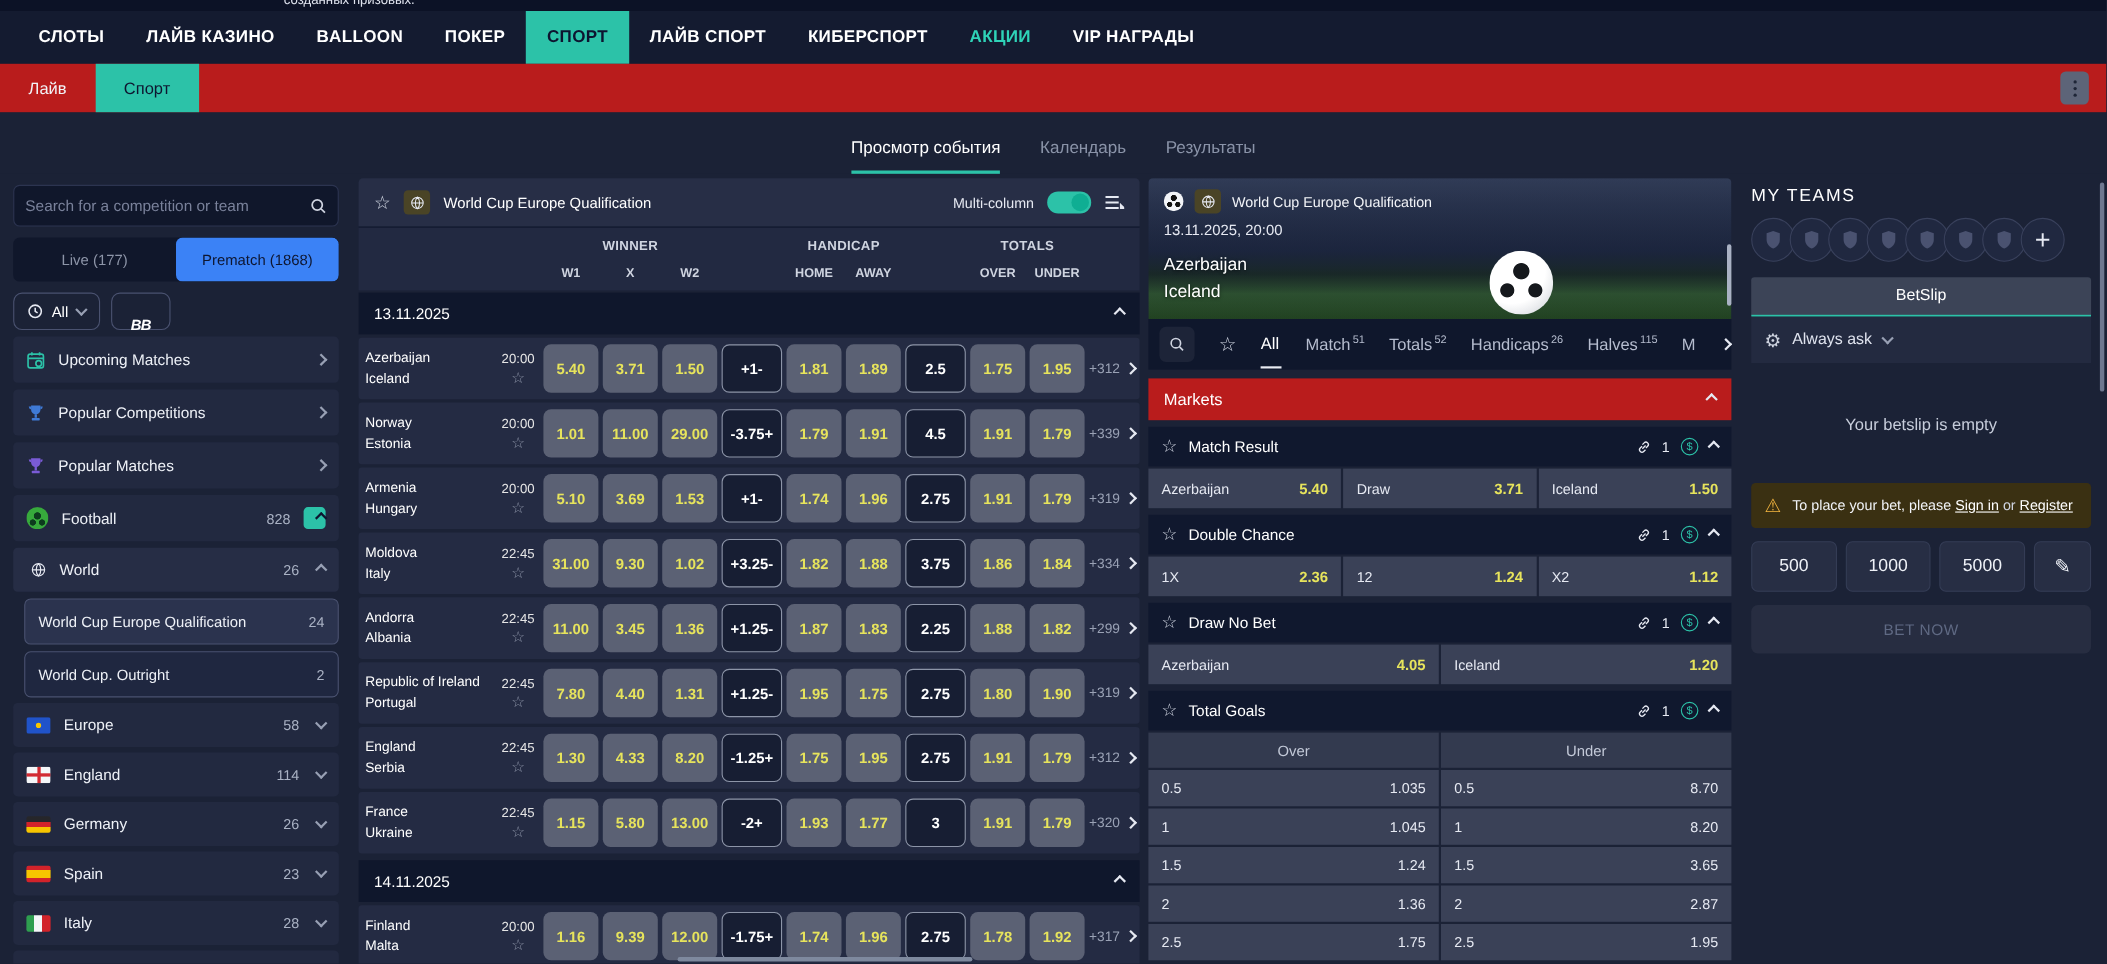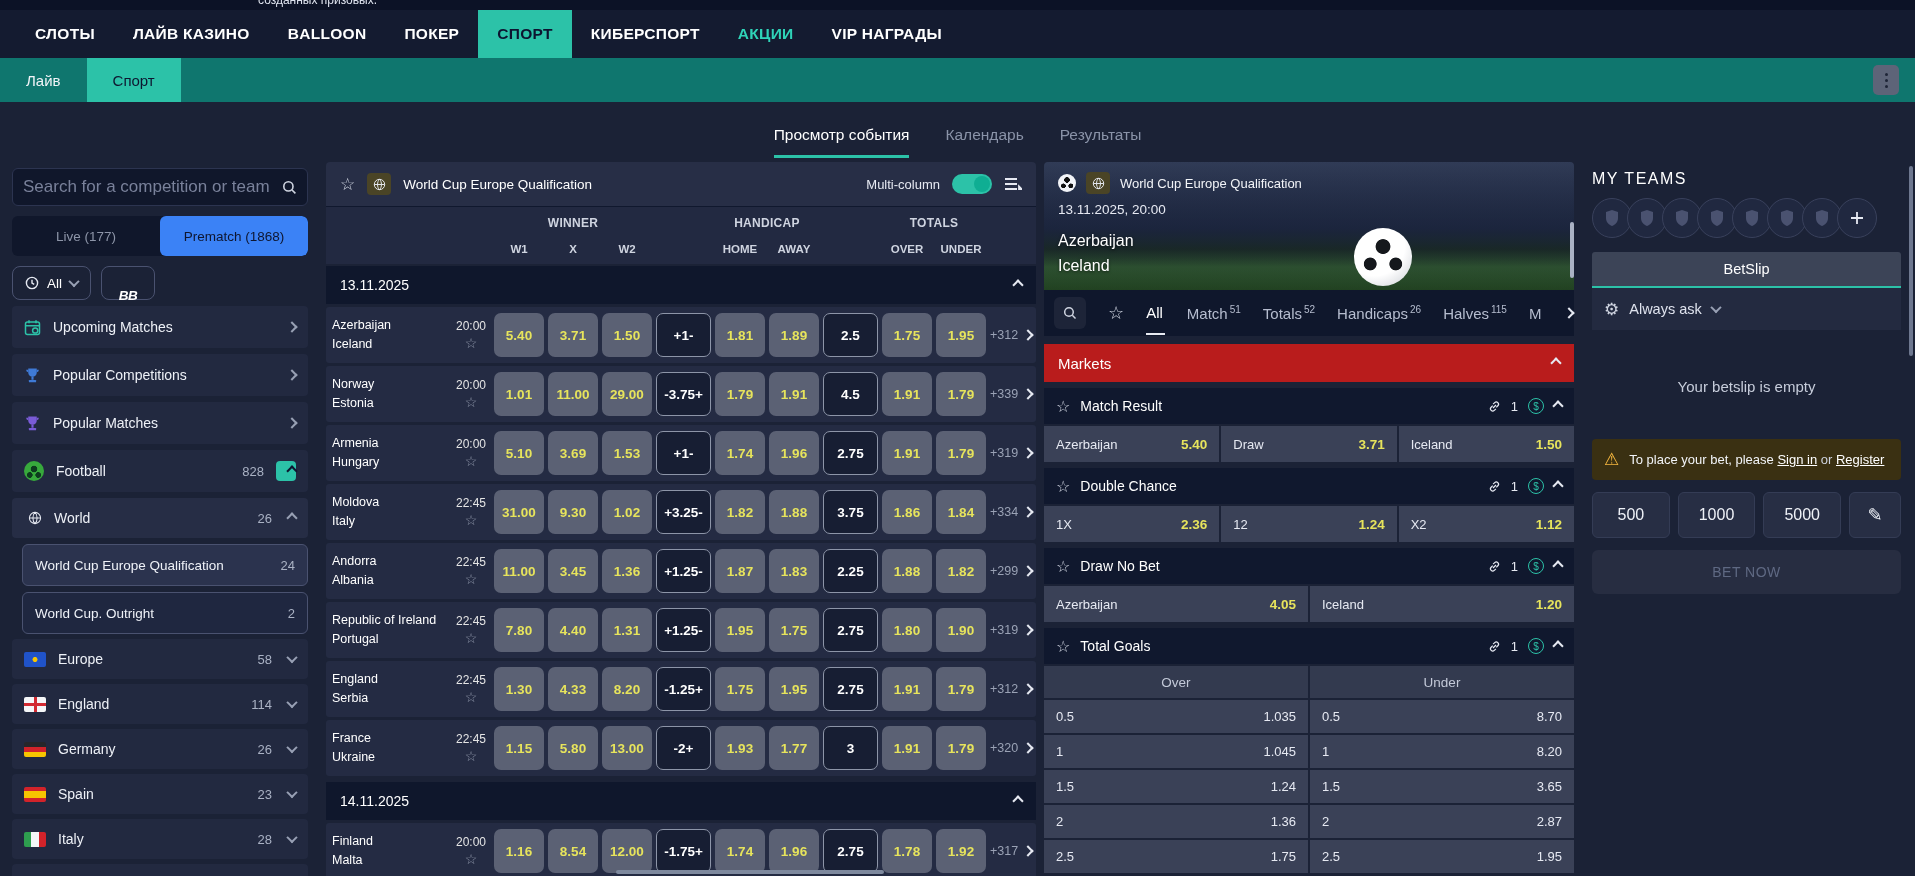--- a/index.html
+++ b/index.html
@@ -11,21 +11,21 @@
   .sliver { height:10px; background:#0c1226; position:relative; overflow:hidden; }
   .sliver span { position:absolute; left:258px; top:-7px; font-size:12px; color:#dfe3ee; }
 
   
   .mainnav { height:48px; background:#141b30; display:flex; align-items:stretch; padding-left:16px; }
   .nav-item { display:flex; align-items:center; padding:0 19px; color:#fff; font-weight:700; font-size:15.5px; letter-spacing:.3px; cursor:pointer; }
   .nav-item[data-state="active"] { background:#2cc2a8; color:#0d1430; }
   .nav-item[data-state="accent"] { color:#2fd3b8; }
 
   
-  .subnav { height:44px; background:#0f766e; display:flex; align-items:stretch; position:relative; }
+  .subnav { height:44px; background:#b91c1c; display:flex; align-items:stretch; position:relative; }
   .sub-tab { display:flex; align-items:center; padding:0 26px; color:#f2f4f8; font-size:15px; cursor:pointer; }
   .sub-tab[data-state="active"] { background:#2cc2a8; color:#0e1630; }
   .kebab { position:absolute; right:16px; top:7px; width:26px; height:30px; background:#5d6478; border-radius:5px; display:flex; flex-direction:column; align-items:center; justify-content:center; gap:3px; cursor:pointer; }
   .kebab i { width:3px; height:3px; border-radius:50%; background:#1e2537; }
 
   
   .viewtabs { height:56px; display:flex; align-items:flex-end; justify-content:center; gap:36px; background:#1b2236; }
   .vtab { padding-bottom:14px; color:#8a93a8; font-size:15.5px; cursor:pointer; }
   .vtab[data-state="active"] { color:#fff; border-bottom:3px solid #2cc2a8; padding-bottom:11px; }
 
@@ -41,21 +41,21 @@
   .chev.down { transform:rotate(45deg) translate(-1px,-1px); }
   .chev.up { transform:rotate(-135deg); }
   .chev.right { transform:rotate(-45deg); }
   .chev.white { border-color:#e6e9f2; }
   .chev.dark { border-color:#0e1630; }
   svg { display:block; }
   .glyph { font-size:17px; color:#cfd4e0; line-height:1; }
 
   
   .search { height:38px; background:#10172b; border:1px solid #2c3450; border-radius:6px; display:flex; align-items:center; padding:0 10px; }
-  .sinput { flex:1; background:transparent; border:none; outline:none; color:#dfe3ee; font-size:17px; }
+  .sinput { flex:1; background:transparent; border:none; outline:none; color:#dfe3ee; font-size:14px; }
   .sinput::placeholder { color:#79819a; }
   .lp-toggle { display:flex; background:#10172b; border-radius:6px; margin-top:10px; height:40px; overflow:hidden; }
   .lp { flex:1; display:flex; align-items:center; justify-content:center; font-size:13.5px; color:#8d95a8; cursor:pointer; }
   .lp[data-state="active"] { background:#3b82f6; color:#0e1630; border-radius:6px; }
   .filters { display:flex; gap:10px; margin-top:10px; }
   .fbtn { height:34px; border:1px solid #4a5270; border-radius:8px; display:flex; align-items:center; gap:8px; padding:0 12px; color:#fff; font-size:13.5px; background:#1b2236; }
   .bb { font-style:italic; font-weight:700; letter-spacing:-.5px;margin-top:24px; }
   .srow { height:42px; background:#222940; border-radius:4px; display:flex; align-items:center; gap:12px; padding:0 12px; margin-top:6px; font-size:14px; color:#eef1f7; cursor:pointer; }
   .srow:first-of-type { margin-top:14px; }
   .scount { margin-left:auto; color:#aab2c4; font-size:13px; }
@@ -181,20 +181,23 @@
     </div>
 
     <div class="nav-item">
       <span>ПОКЕР</span>
     </div>
 
     <div class="nav-item" data-state="active">
       <span>СПОРТ</span>
     </div>
 
+    <div class="nav-item">
+      <span>ЛАЙВ СПОРТ</span>
+    </div>
 
     <div class="nav-item">
       <span>КИБЕРСПОРТ</span>
     </div>
 
     <div class="nav-item" data-state="accent">
       <span>АКЦИИ</span>
     </div>
 
     <div class="nav-item">
@@ -614,21 +617,21 @@
       <div class="mrow mgrid">
         <div class="teams">
           <div class="tname">Finland</div>
           <div class="tname">Malta</div>
         </div>
         <div class="timecell">
           <div class="mtime">20:00</div>
           <div class="mstar">☆</div>
         </div>
         <button class="ob">1.16</button>
-        <button class="ob">8.54</button>
+        <button class="ob">9.39</button>
         <button class="ob">12.00</button>
         <button class="ob line">-1.75+</button>
         <button class="ob">1.74</button>
         <button class="ob">1.96</button>
         <button class="ob line">2.75</button>
         <button class="ob">1.78</button>
         <button class="ob">1.92</button>
         <div class="morecell">
           <span>+317</span>
           <span class="chev right white"></span>

